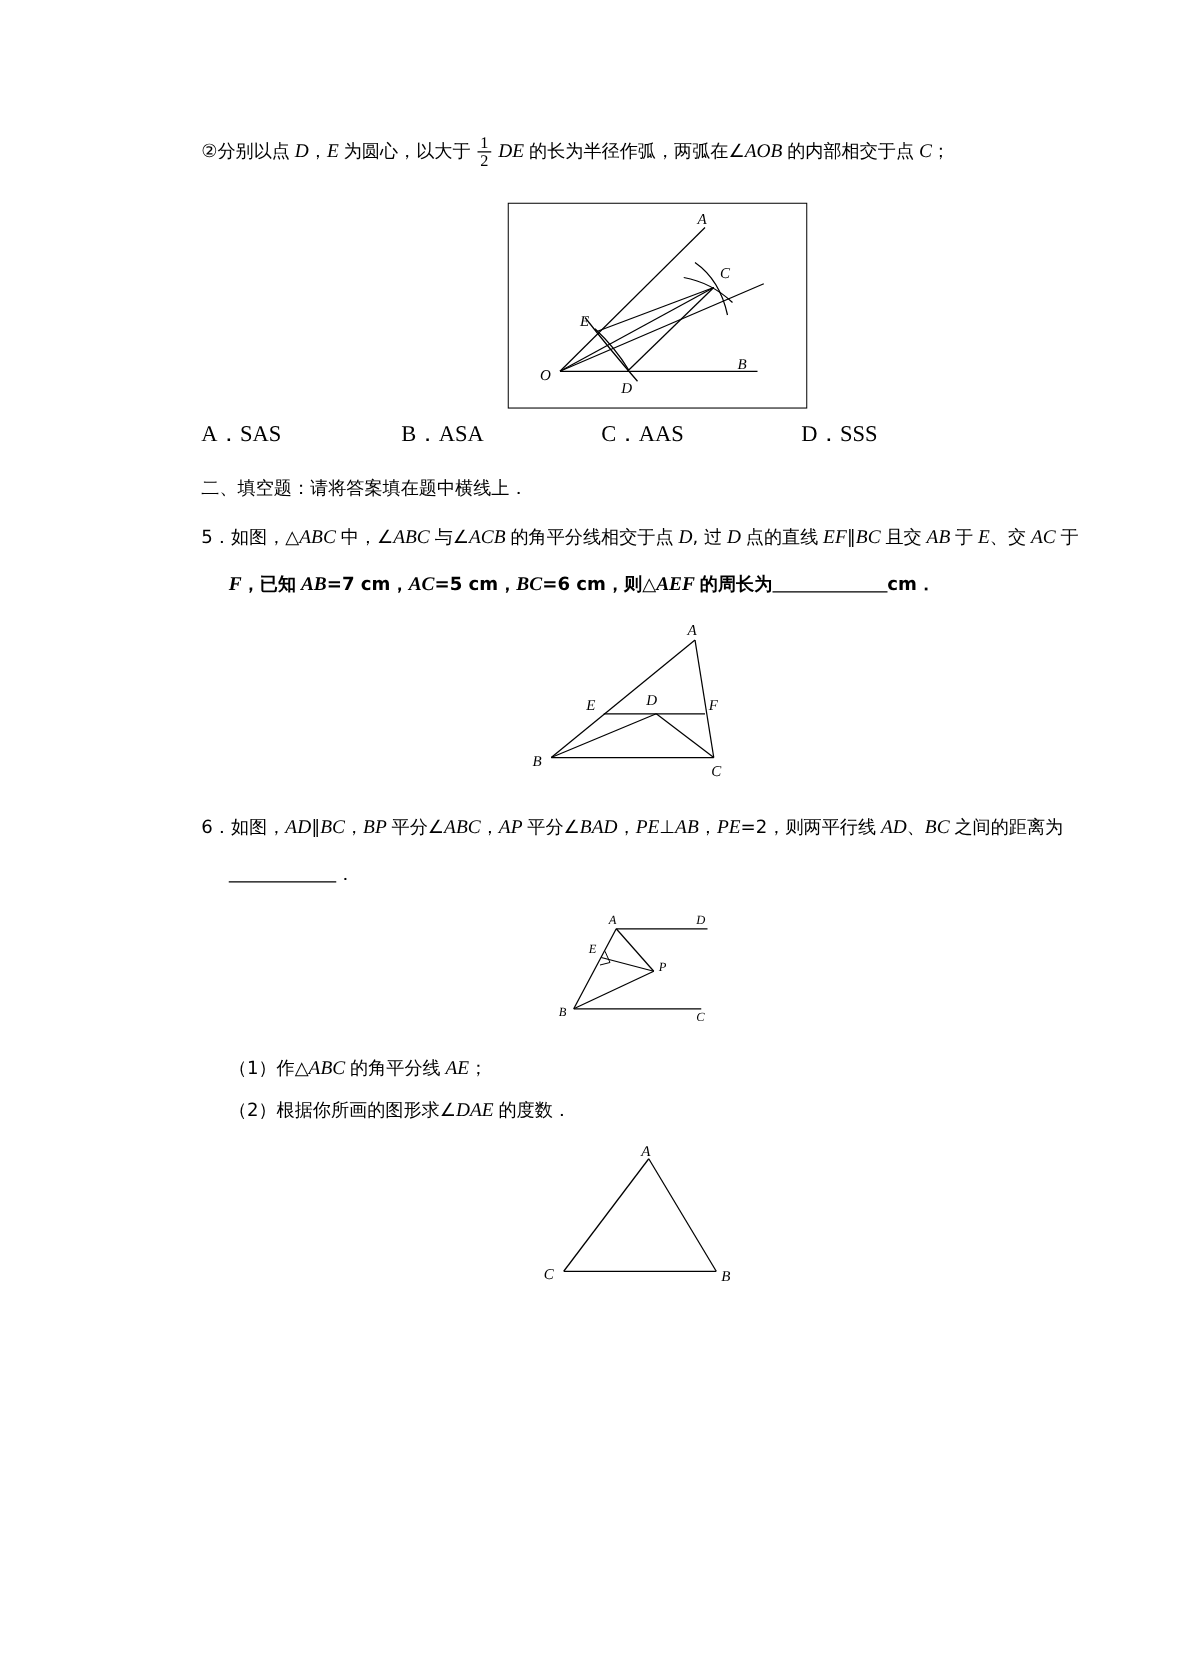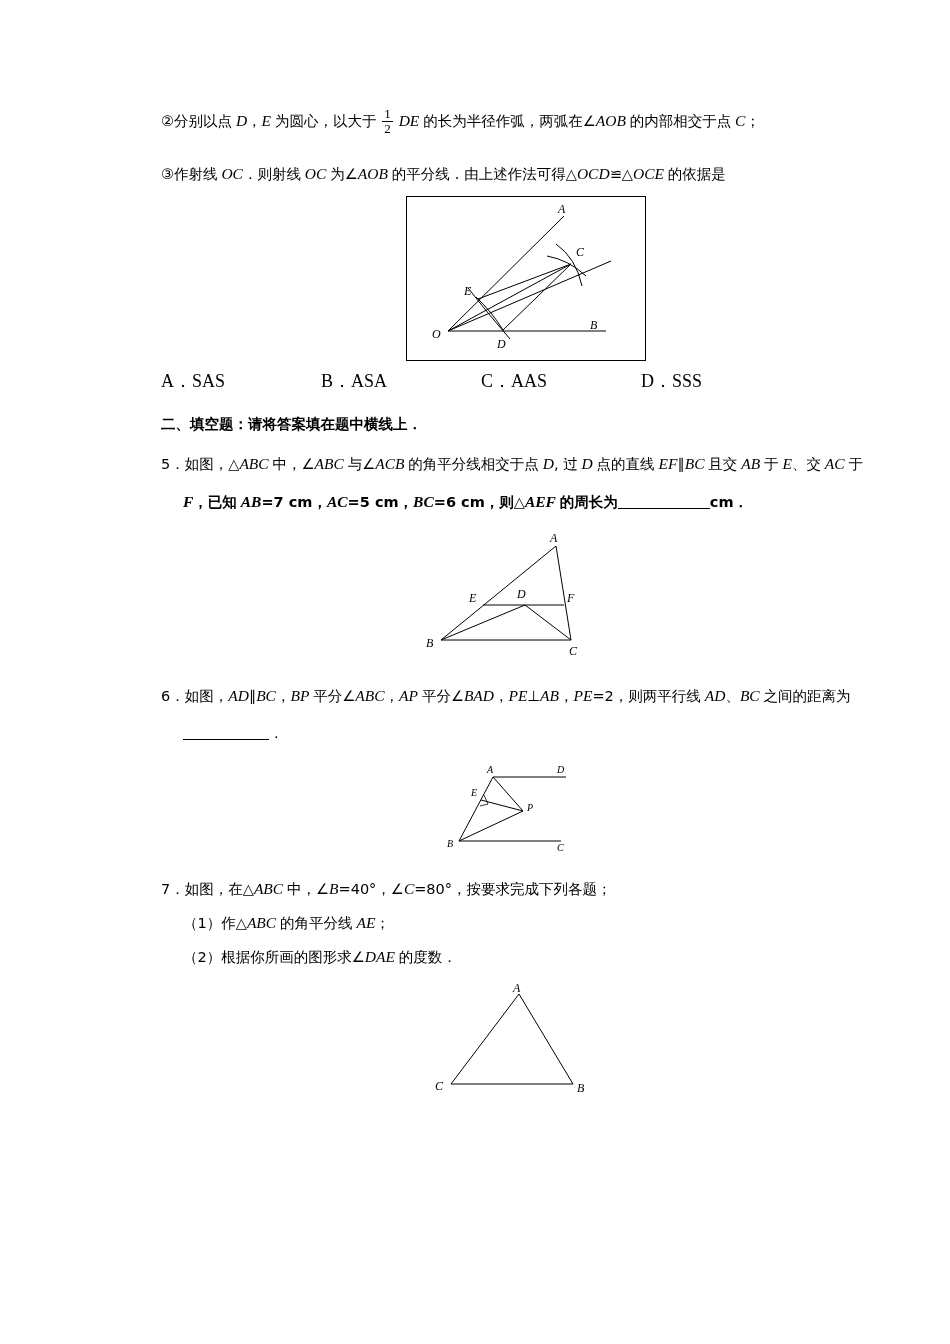--- a/index.html
+++ b/index.html
@@ -53,21 +53,21 @@
     display: block;
     padding: 0 2px;
   }
   .frac .den {
     display: block;
     border-top: 1px solid #000;
     padding: 0 2px;
   }
   .sec-head {
     font-family: "DejaVu Sans", sans-serif;
-    font-weight: bold;
+    font-weight: normal;
     font-size: 14.5px;
     margin: 0;
   }
   .choices {
     display: flex;
     font-size: 18px;
     margin-top: 4px;
   }
   .choices > div {
     width: 160px;
@@ -98,23 +98,20 @@
 
     <div class="line para">
       <span class="cn">②分别以点</span> <span class="it">D</span><span class="cn">，</span><span class="it">E</span> <span class="cn">为圆心，以大于</span>
       <span class="frac">
         <span class="num">1</span>
         <span class="den">2</span>
       </span>
       <span class="it">DE</span> <span class="cn">的长为半径作弧，两弧在∠</span><span class="it">AOB</span> <span class="cn">的内部相交于点</span> <span class="it">C</span><span class="cn">；</span>
     </div>
 
-    <div class="line">
-      <span class="cn">③作射线</span> <span class="it">OC</span><span class="cn">．则射线</span> <span class="it">OC</span> <span class="cn">为∠</span><span class="it">AOB</span> <span class="cn">的平分线．由上述作法可得△</span><span class="it">OCD</span><span class="cn">≌△</span><span class="it">OCE</span> <span class="cn">的依据是</span>
-    </div>
 
     <div class="fig-wrap">
       <svg width="240" height="165" viewBox="0 0 240 165">
         <rect x="0.5" y="0.5" width="239" height="164" fill="none" stroke="#000" stroke-width="1"></rect>
 
         <line x1="42" y1="135" x2="158" y2="20" stroke="#000" stroke-width="1"></line>
 
         <line x1="42" y1="135" x2="200" y2="135" stroke="#000" stroke-width="1"></line>
 
         <line x1="42" y1="135" x2="205" y2="65" stroke="#000" stroke-width="1"></line>
@@ -207,23 +204,20 @@
         <text x="126" y="14" font-family="Liberation Serif, serif" font-style="italic" font-size="10">D</text>
         <text x="40" y="37" font-family="Liberation Serif, serif" font-style="italic" font-size="10">E</text>
         <text x="96" y="52" font-family="Liberation Serif, serif" font-style="italic" font-size="10">P</text>
         <text x="16" y="88" font-family="Liberation Serif, serif" font-style="italic" font-size="10">B</text>
         <text x="126" y="92" font-family="Liberation Serif, serif" font-style="italic" font-size="10">C</text>
       </svg>
     </div>
 
 
     <div style="margin-top:18px;">
-      <div class="line">
-        <span class="cn">7．</span><span class="cn">如图，在△</span><span class="it">ABC</span> <span class="cn">中，∠</span><span class="it">B</span><span class="cn">=40°，∠</span><span class="it">C</span><span class="cn">=80°，按要求完成下列各题；</span>
-      </div>
       <div class="line sub-line" style="margin-top:10px;">
         <span class="cn">（1）作△</span><span class="it">ABC</span> <span class="cn">的角平分线</span> <span class="it">AE</span><span class="cn">；</span>
       </div>
       <div class="line sub-line" style="margin-top:10px;">
         <span class="cn">（2）根据你所画的图形求∠</span><span class="it">DAE</span> <span class="cn">的度数．</span>
       </div>
     </div>
 
     <div class="fig-wrap" style="margin-top:16px;">
       <svg width="250" height="120" viewBox="0 0 250 120">

